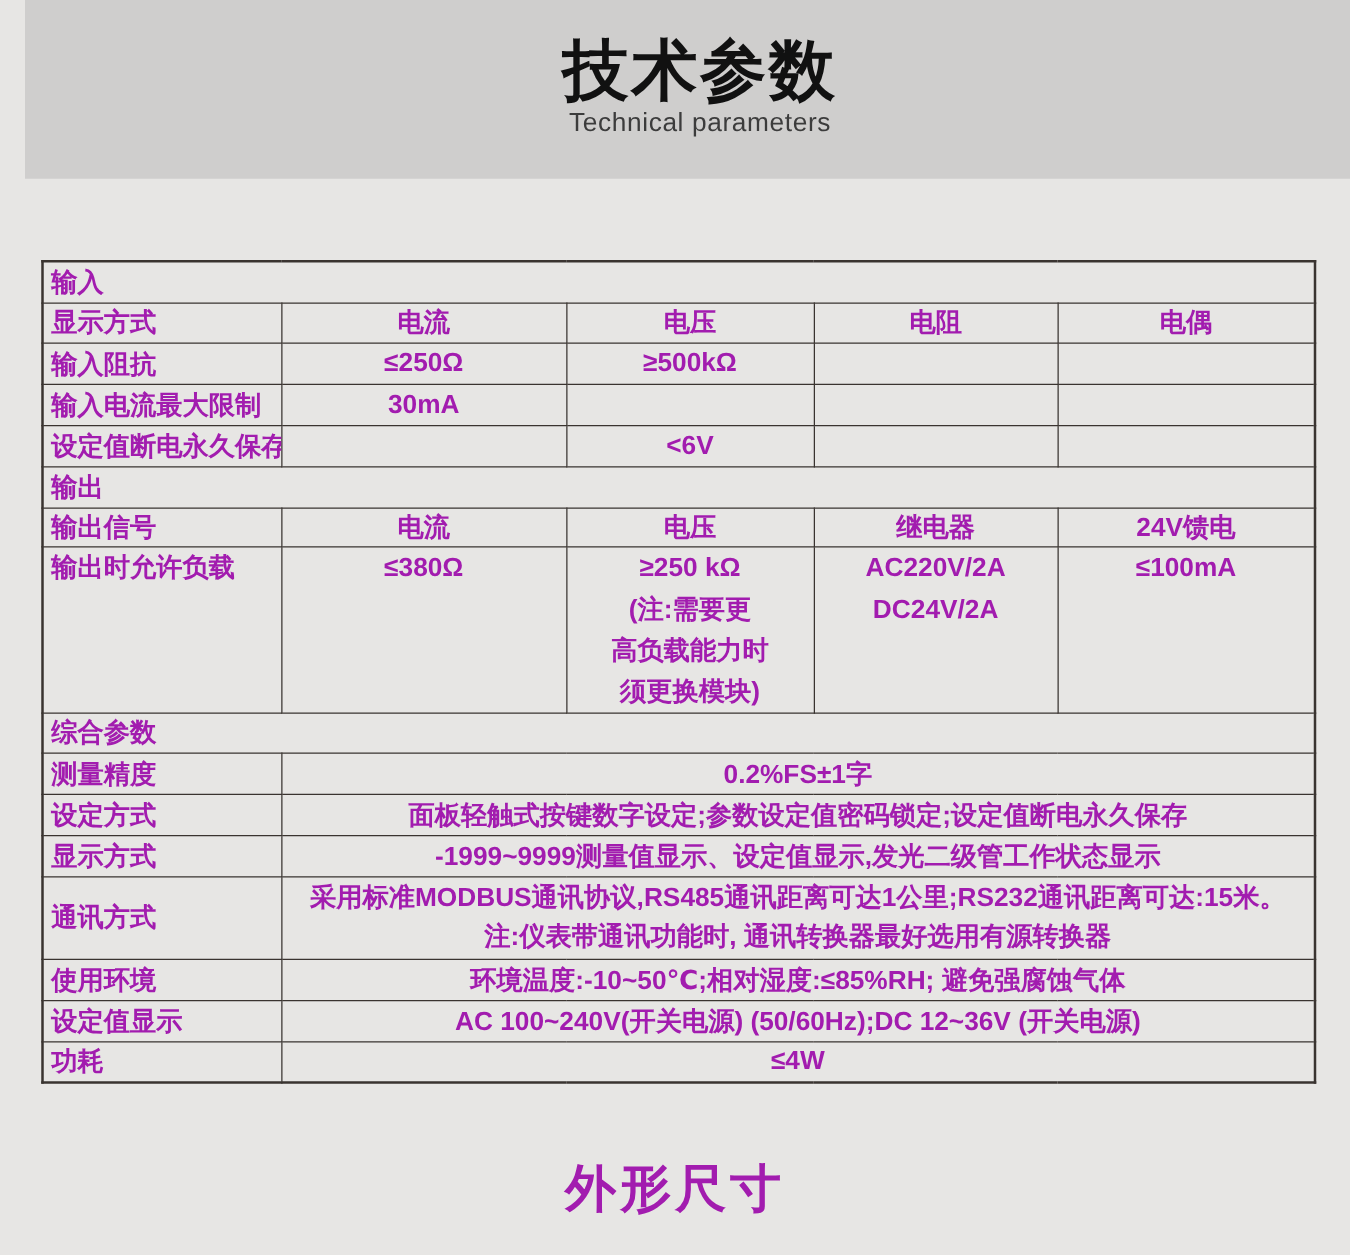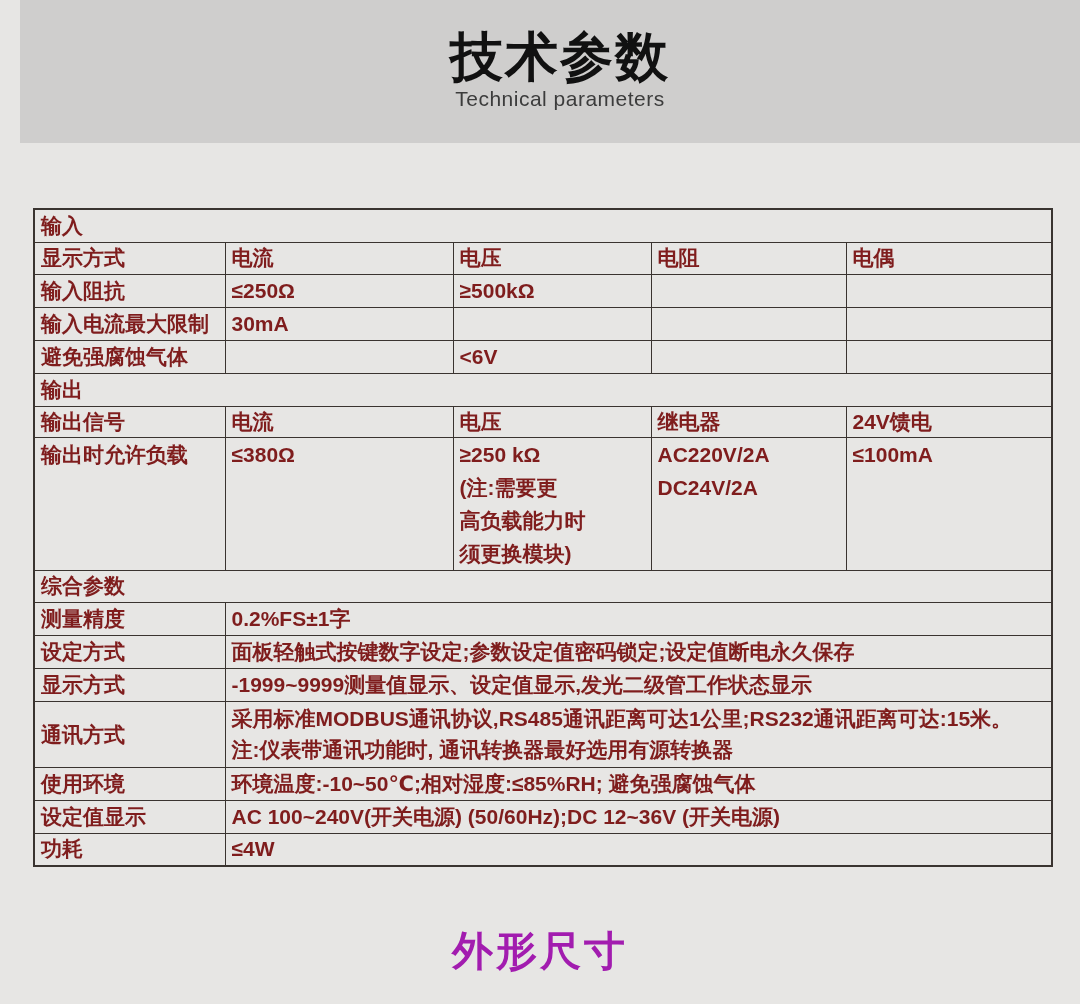--- a/index.html
+++ b/index.html
@@ -41,28 +41,28 @@
     top: 208px;
     width: 1018px;
     border-collapse: collapse;
     table-layout: fixed;
     border: 2px solid #3a3430;
   }
   table.spec td {
     border: 1.5px solid #3a3430;
     font-size: 21px;
     font-weight: bold;
-    color: #7f1d1d;
+    color: #a21caf;
     padding: 0 6px;
     overflow: hidden;
   }
   td.sec { text-align: left; }
   td.lbl { text-align: left; white-space: nowrap; }
-  td.ctr { }
-  td.val { text-align: left; padding-left: 12px; white-space: nowrap; }
+  td.ctr { text-align: center; }
+  td.val { text-align: center; padding-left: 12px; white-space: nowrap; }
   tr.h33 { height: 33px; }
   tr.h32 { height: 32px; }
   tr.h31 { height: 31px; }
   tr.tall { height: 133px; }
   tr.h66 { height: 66px; }
   tr.tall td { vertical-align: top; line-height: 33px; }
   tr.h66 td { vertical-align: middle; line-height: 31px; }
   .footer-heading {
     position: absolute;
     top: 924px;
@@ -116,21 +116,21 @@
 
       <tr class="h33">
         <td class="lbl">输入电流最大限制</td>
         <td class="ctr">30mA</td>
         <td class="ctr"></td>
         <td class="ctr"></td>
         <td class="ctr"></td>
       </tr>
 
       <tr class="h33">
-        <td class="lbl">避免强腐蚀气体</td>
+        <td class="lbl">设定值断电永久保存</td>
         <td class="ctr"></td>
         <td class="ctr">&lt;6V</td>
         <td class="ctr"></td>
         <td class="ctr"></td>
       </tr>
 
       <tr class="h33">
         <td class="sec" colspan="5">输出</td>
       </tr>
 

